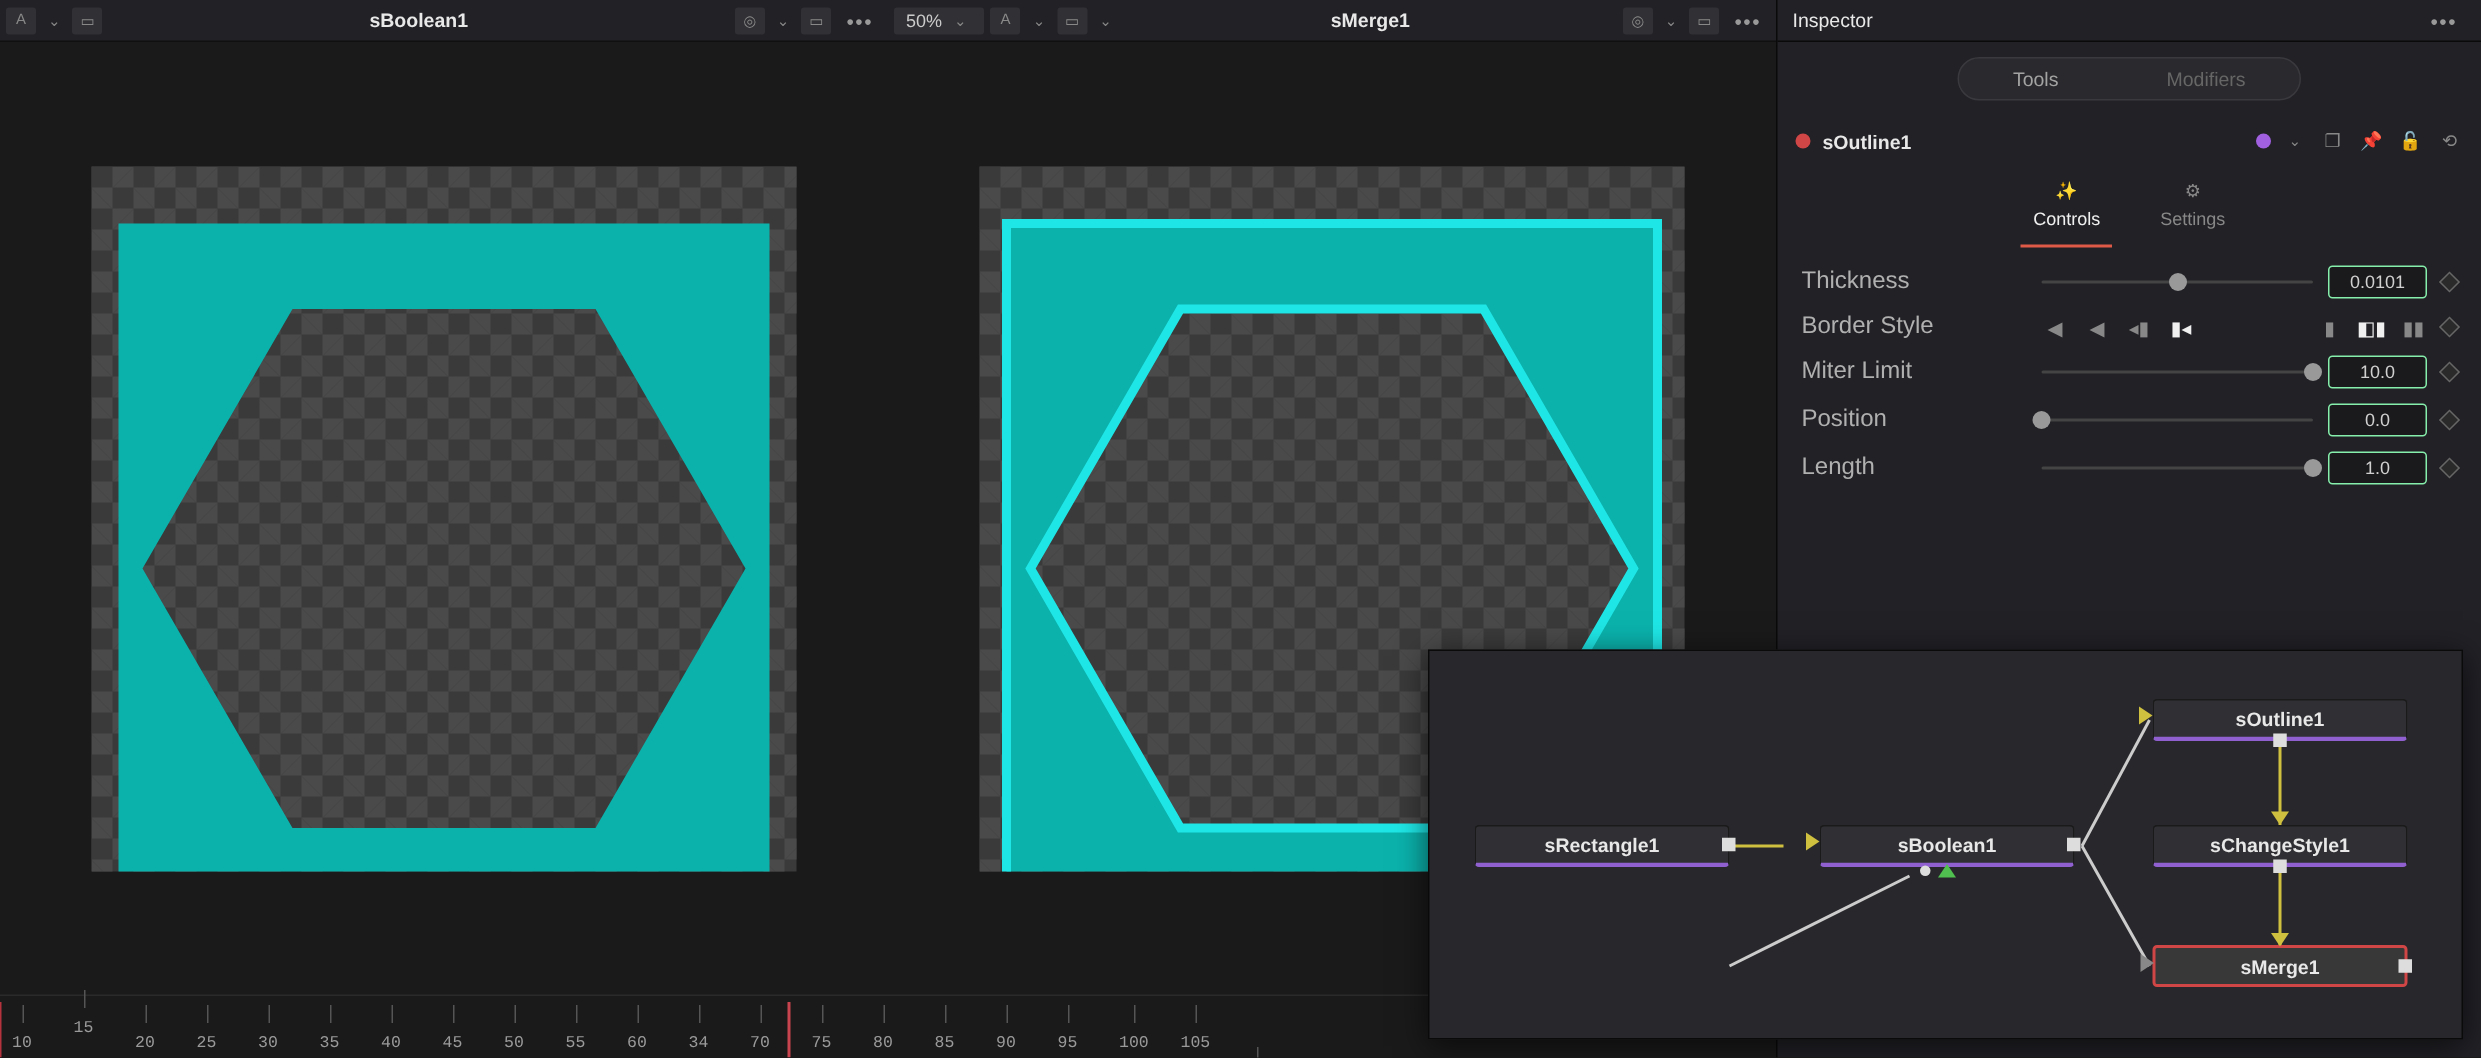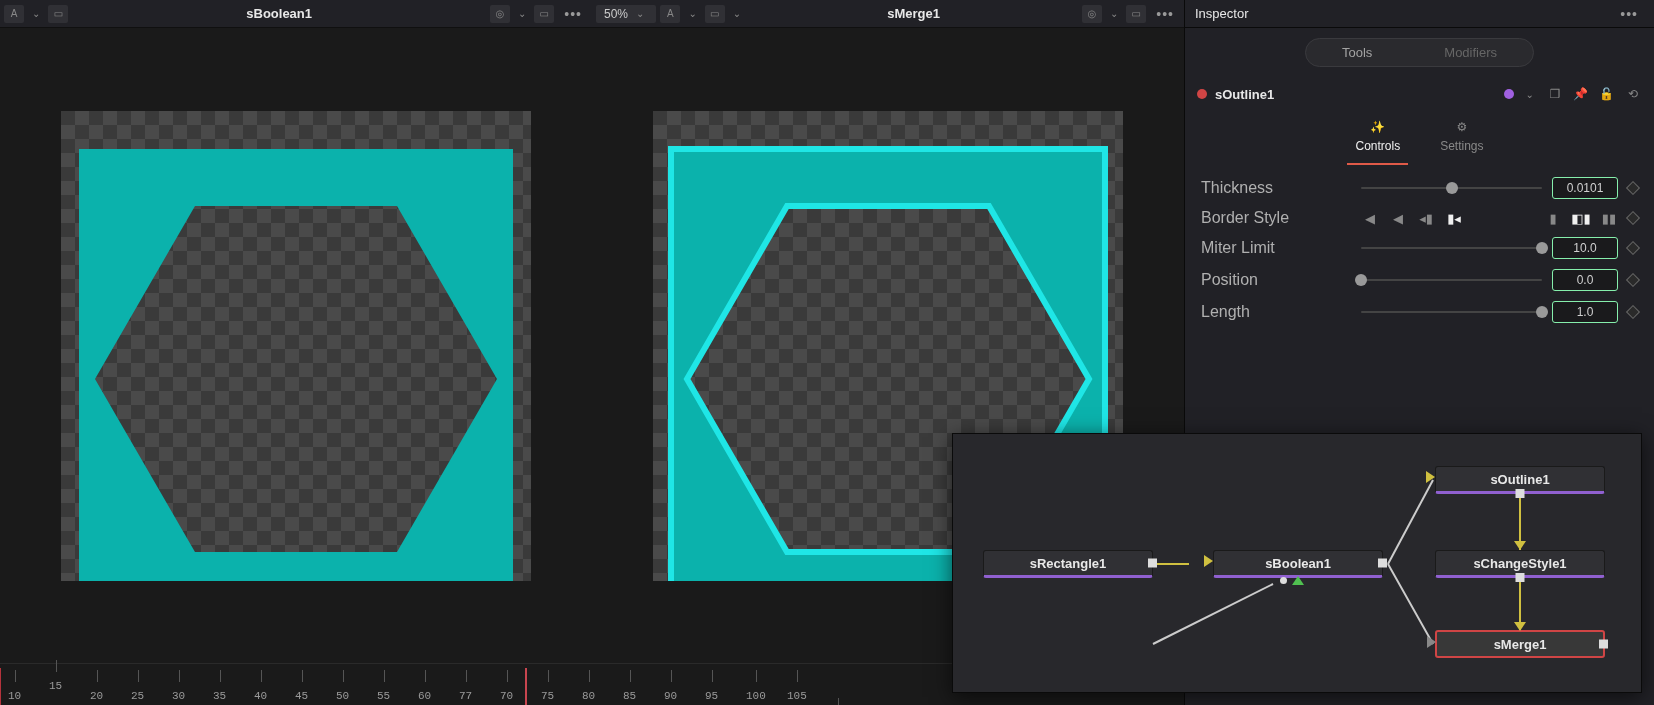--- a/index.html
+++ b/index.html
@@ -376,21 +376,21 @@
           <span class="tick" style="left: 49px; top: 16px; text-align: right;">15</span>
           <span class="tick" style="left: 90px; top: 26px;">20</span>
           <span class="tick" style="left: 131px; top: 26px;">25</span>
           <span class="tick" style="left: 172px; top: 26px;">30</span>
           <span class="tick" style="left: 213px; top: 26px;">35</span>
           <span class="tick" style="left: 254px; top: 26px;">40</span>
           <span class="tick" style="left: 295px; top: 26px;">45</span>
           <span class="tick" style="left: 336px; top: 26px;">50</span>
           <span class="tick" style="left: 377px; top: 26px;">55</span>
           <span class="tick" style="left: 418px; top: 26px;">60</span>
-          <span class="tick" style="left: 459px; top: 26px;">77</span>
+          <span class="tick" style="left: 459px; top: 26px;">34</span>
           <span class="tick" style="left: 500px; top: 26px;">70</span>
           <span class="tick" style="left: 541px; top: 26px;">75</span>
           <span class="tick" style="left: 582px; top: 26px;">80</span>
           <span class="tick" style="left: 623px; top: 26px;">85</span>
           <span class="tick" style="left: 664px; top: 26px;">90</span>
           <span class="tick" style="left: 705px; top: 26px;">95</span>
           <span class="tick" style="left: 746px; top: 26px;">100</span>
           <span class="tick" style="left: 787px; top: 26px;">105</span>
           <span class="tick" style="left: 828px; top: 26px; margin-top: 28px;">110</span>
         </div>

